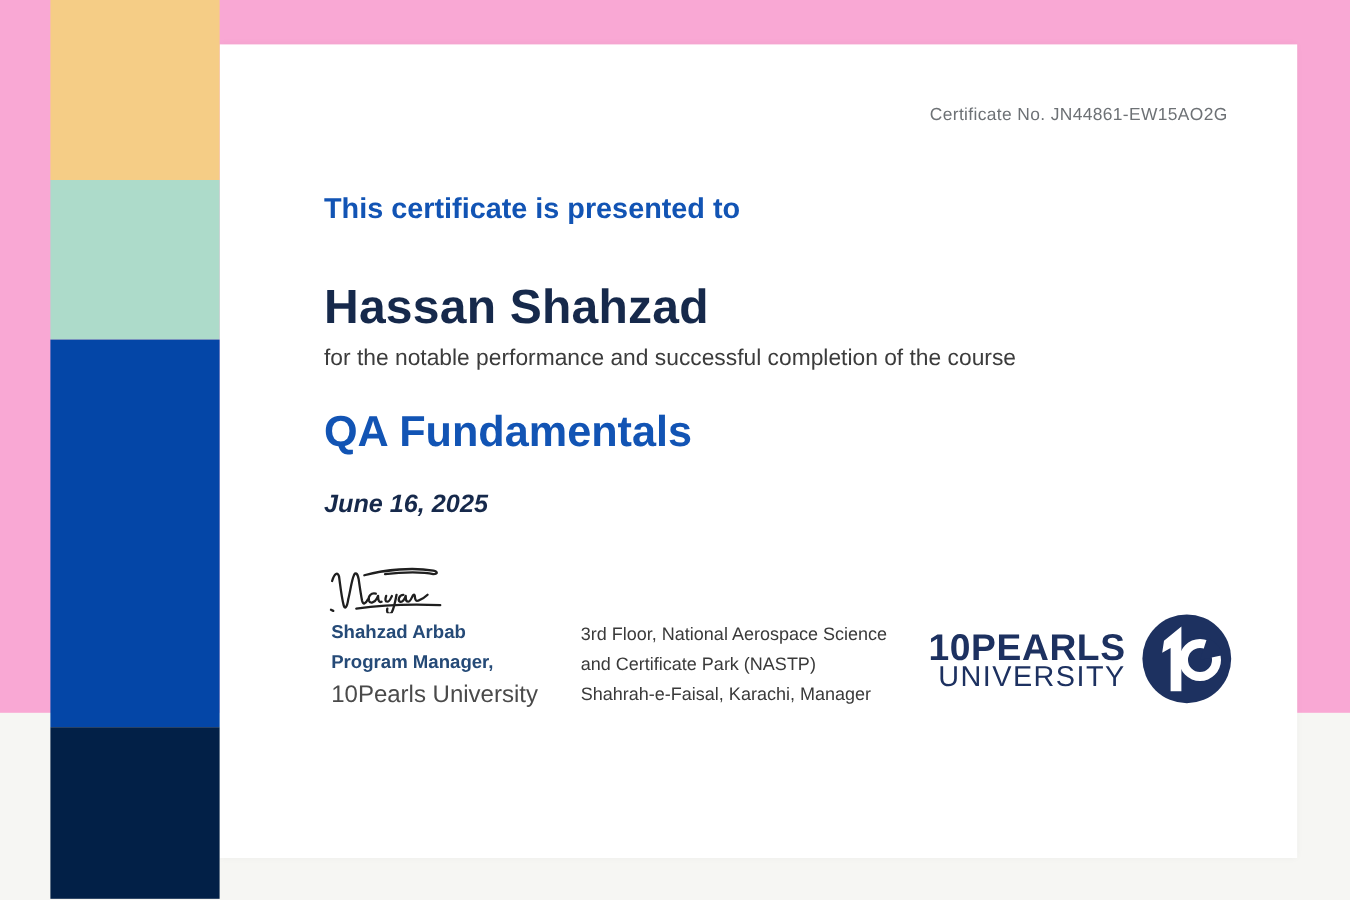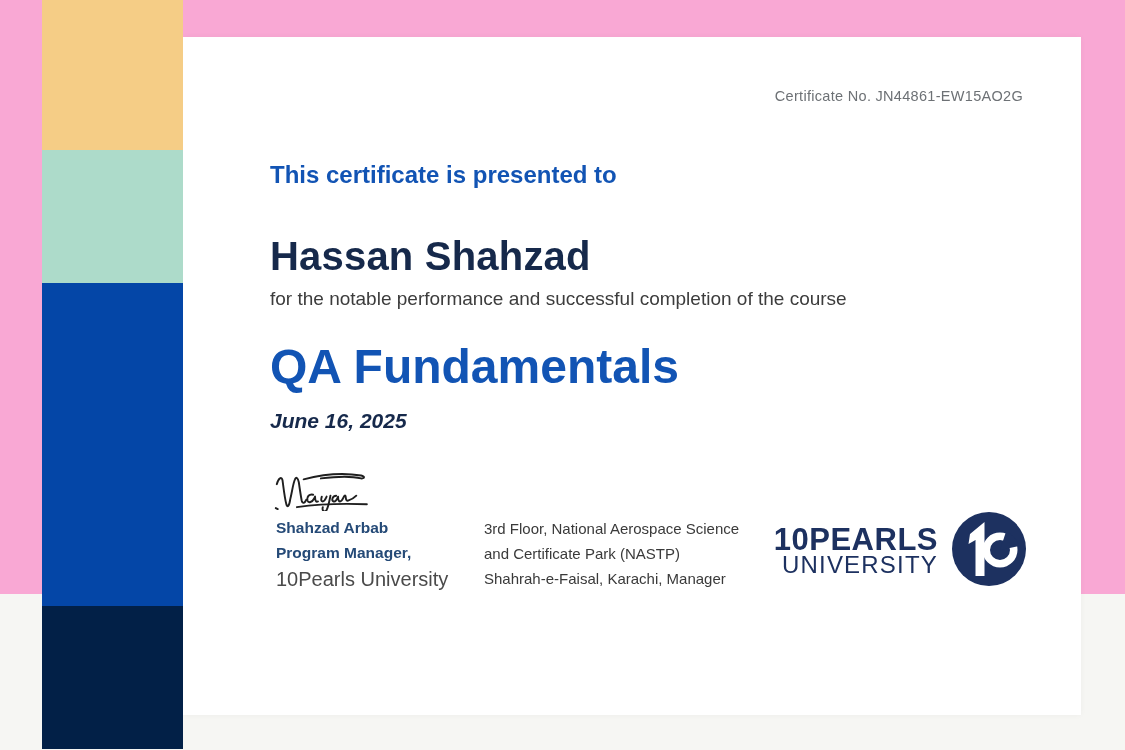--- a/index.html
+++ b/index.html
@@ -42,21 +42,21 @@
   .recipient {
     position: absolute; left: 87px; top: 184px;
     font-size: 40px; font-weight: 700; color: #16294b; letter-spacing: 0.2px; margin-top: 13px;
   }
   .description {
     position: absolute; left: 87px; top: 251px;
     font-size: 19px; color: #3c3c3c;
   }
   .course {
     position: absolute; left: 87px; top: 302px;
-    font-size: 48px; font-weight: 700; color: #1254b4;
+    font-size: 36px; font-weight: 700; color: #1254b4;
   }
   .date {
     position: absolute; left: 87px; top: 372px;
     font-size: 21px; font-weight: 700; color: #16294b; font-style: italic;
   }
 
   .sig-block { position: absolute; left: 85px; top: 428px; width: 190px; }
   .sig-svg { display: block; width: 122px; height: 46px; }
   .sig-name, .sig-title {
     font-size: 15.5px; font-weight: 700; color: #254a77;

